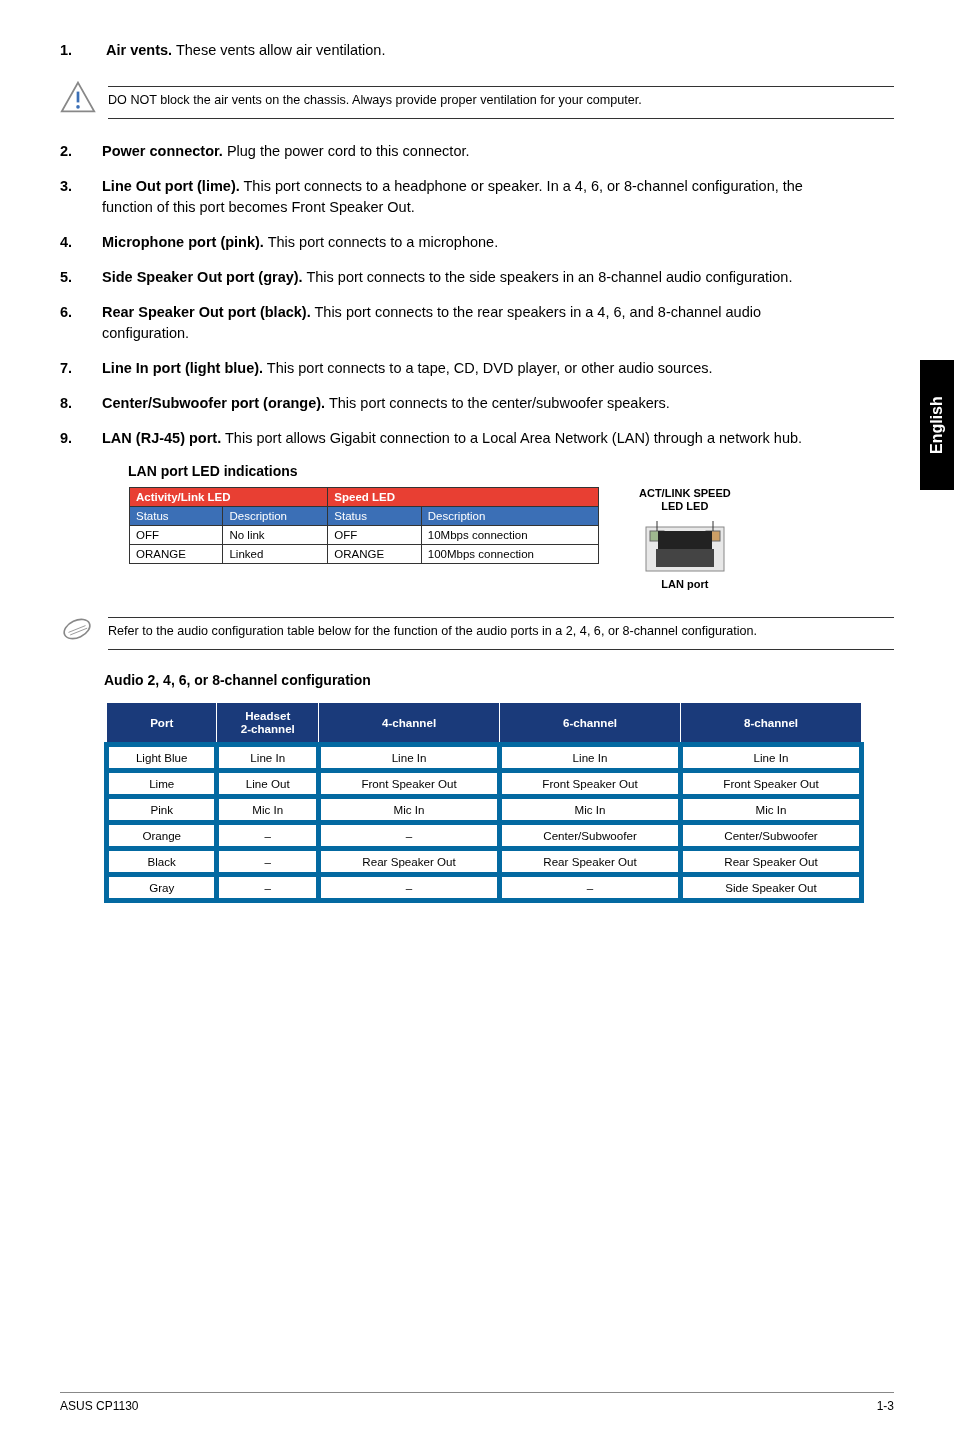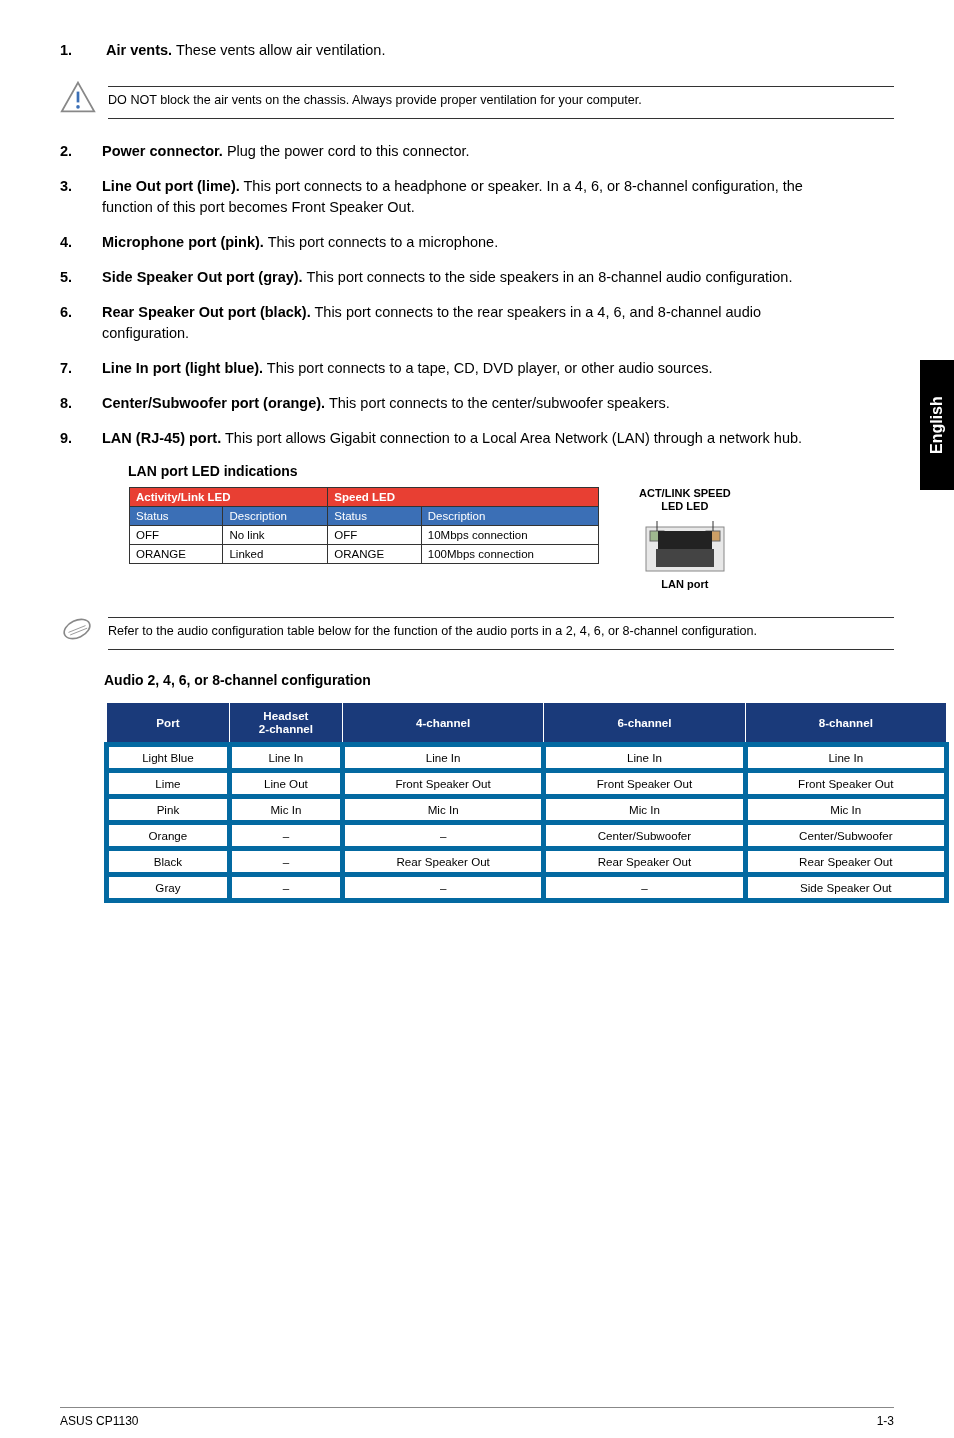--- a/index.html
+++ b/index.html
@@ -18,25 +18,25 @@
   .led-section-title { font-weight: bold; margin: 6px 0 8px 44px; font-size: 14px; padding-left: 24px; }
   .led-row { display: flex; align-items: flex-start; margin-left: 44px; margin-bottom: 10px; padding-left: 25px; }
   .led-table { border-collapse: collapse; font-size: 11.5px; width: 470px; }
   .led-table th, .led-table td { border: 1px solid #333; padding: 3px 6px; text-align: left; }
   .led-table .hdr1 { background: #e83f33; color: #fff; font-weight: bold; }
   .led-table .hdr2 { background: #3b6fb6; color: #fff; font-weight: normal; }
   .lan-diagram { margin-left: 40px; text-align: center; font-size: 11px; }
   .lan-diagram .labels { font-weight: bold; line-height: 1.2; }
   .port-box { width: 90px; height: 55px; margin: 5px auto 4px auto; position: relative; }
   .audio-title { font-weight: bold; margin: 20px 0 14px 44px; font-size: 14px; }
-  .audio-table { border-collapse: collapse; font-size: 11.6px; width: 845px; margin-left: 44px; border: 1.5px solid #1a3a7a; }
+  .audio-table { border-collapse: collapse; font-size: 11.6px; width: 760px; margin-left: 44px; border: 1.5px solid #1a3a7a; }
   .audio-table th { background: #1a3a7a; color: #fff; padding: 6px 4px; border: 1px solid #fff; font-weight: bold; }
   .audio-table th.split { line-height: 1.2; }
   .audio-table td { border: 5px solid #0369a1; padding: 4px 6px; text-align: center; }
-  .footer { position: absolute; bottom: 10px; left: 60px; right: 60px; display: flex; justify-content: space-between; font-size: 12px; border-top: 1px solid #888; padding-top: 6px; }
+  .footer { position: absolute; bottom: 25px; left: 60px; right: 60px; display: flex; justify-content: space-between; font-size: 12px; border-top: 1px solid #888; padding-top: 6px; }
 </style>
 </head>
 <body>
 
 <div class="side-tab">English</div>
 
 <ol class="main-list">
   <li>
     <span class="num">1.</span>
     <span class="body"><span class="title">Air vents.</span><span> These vents allow air ventilation.</span></span>

